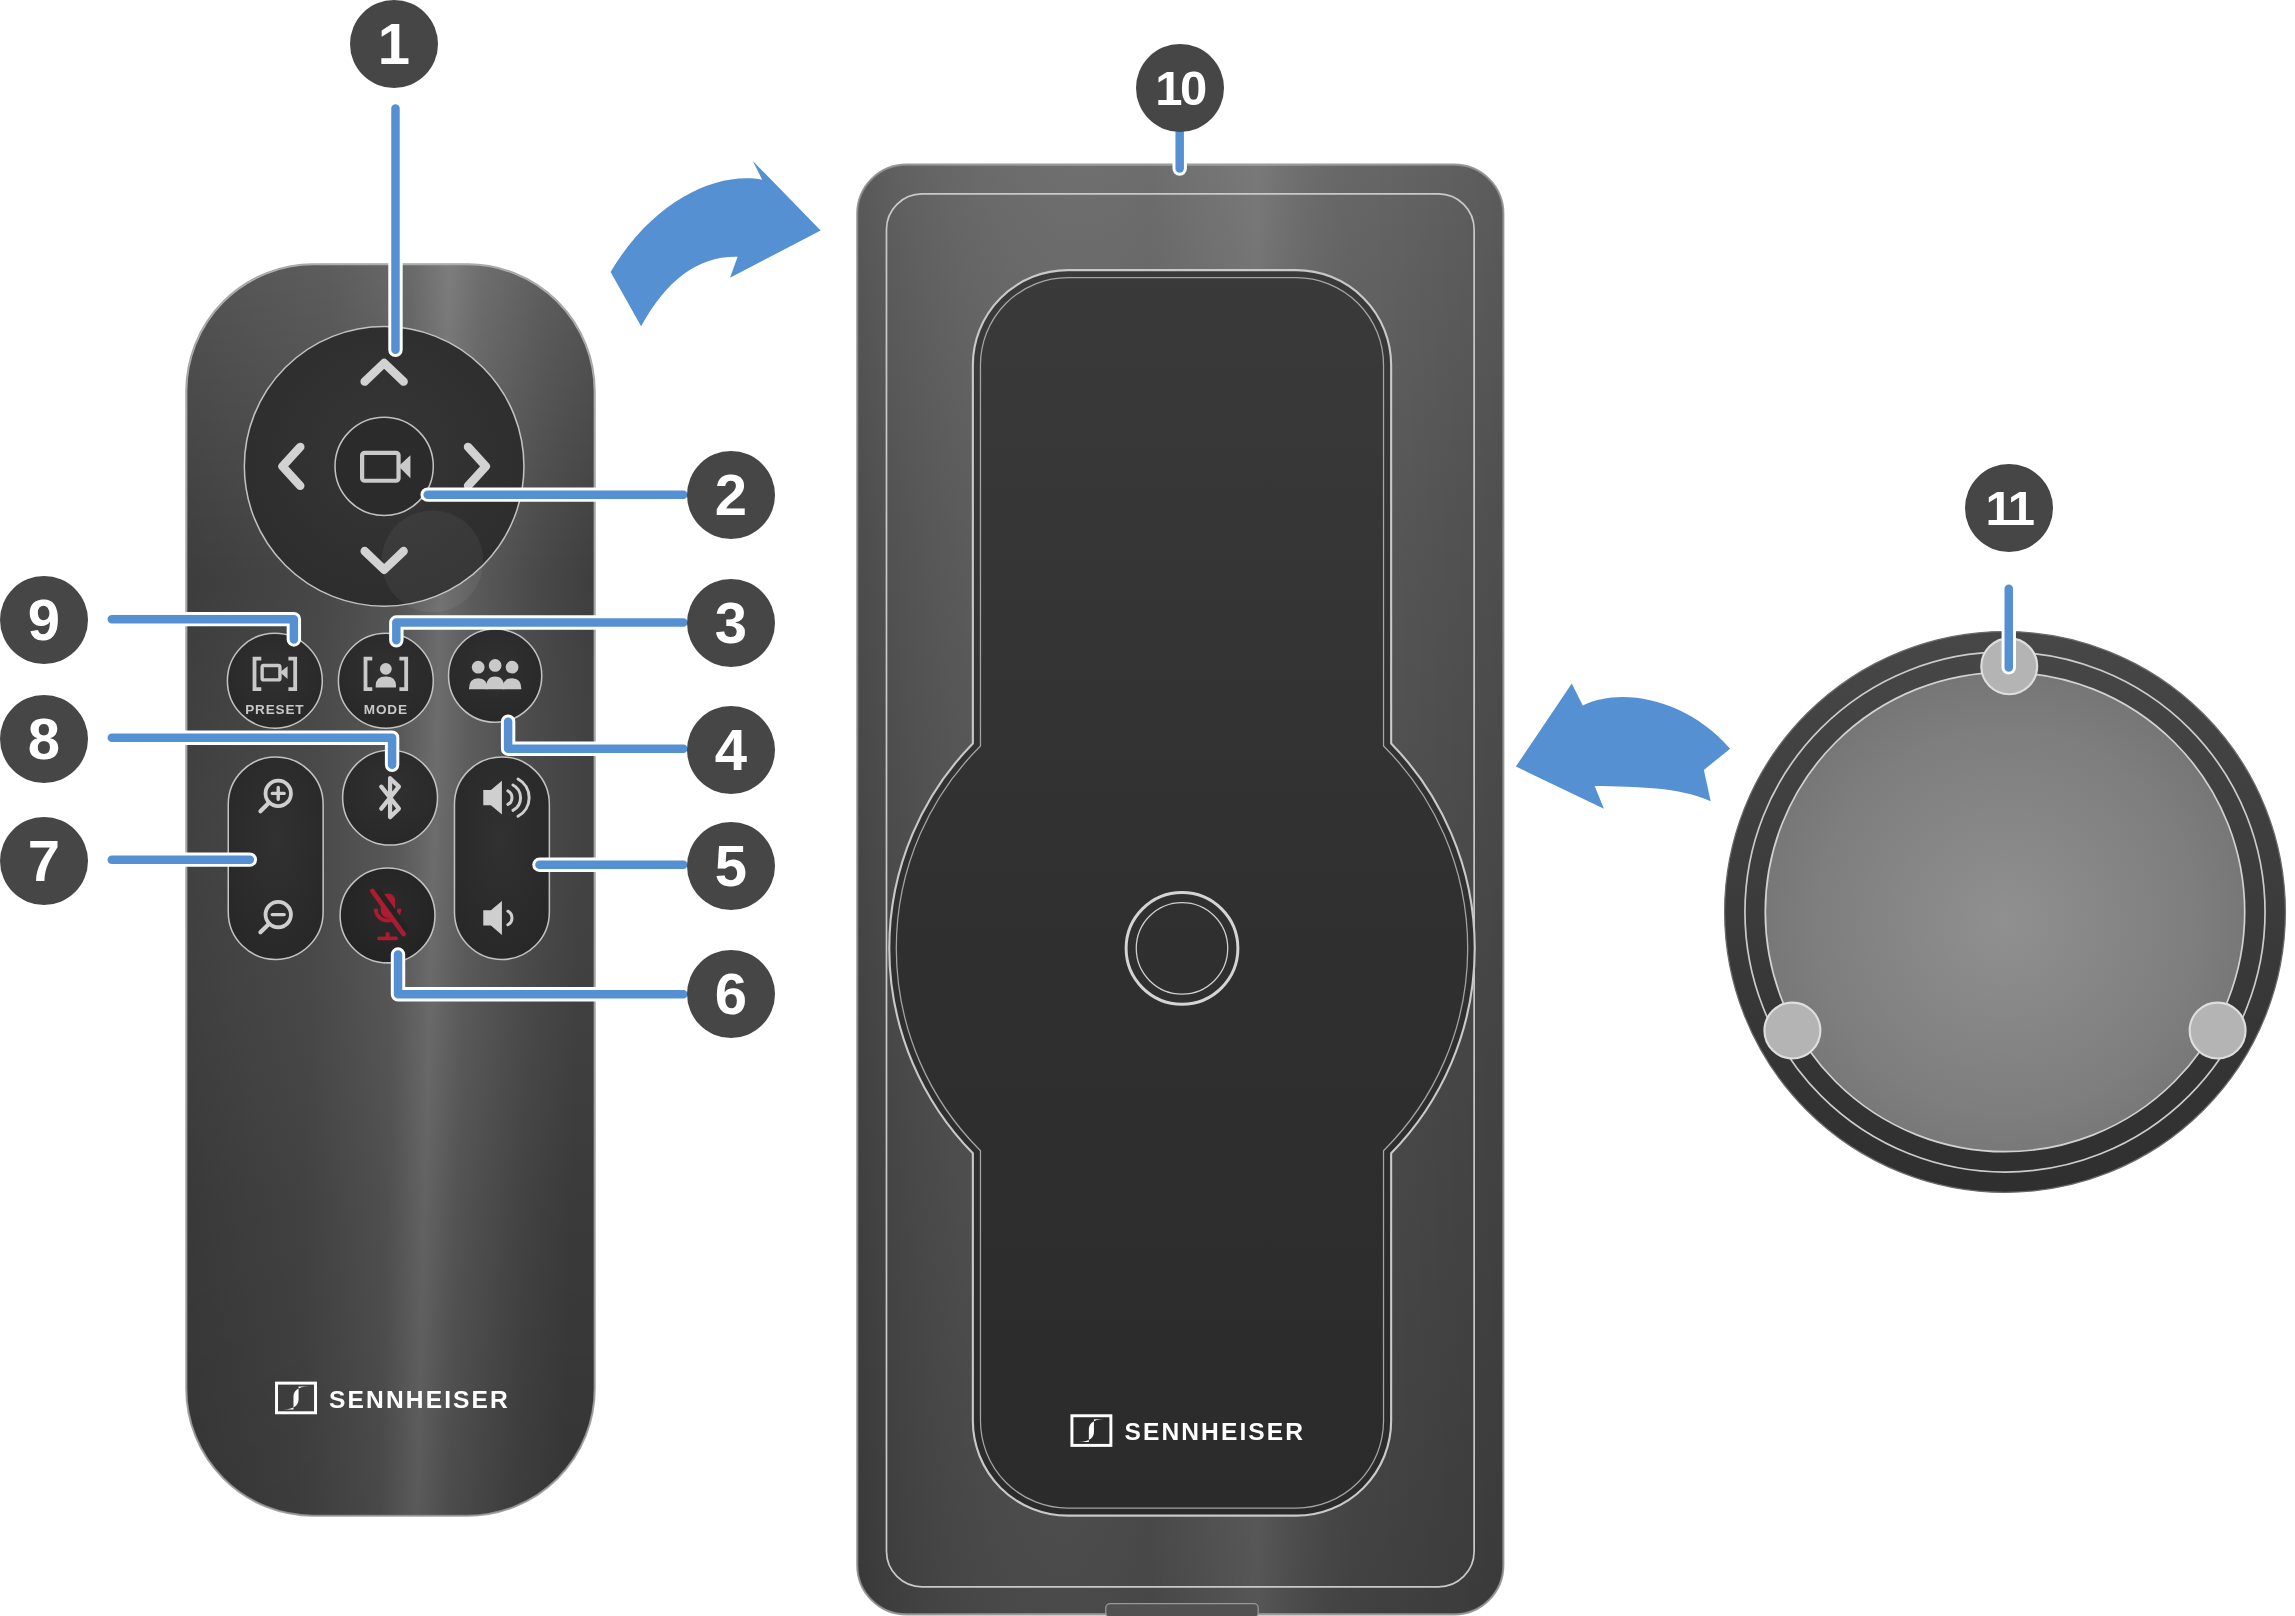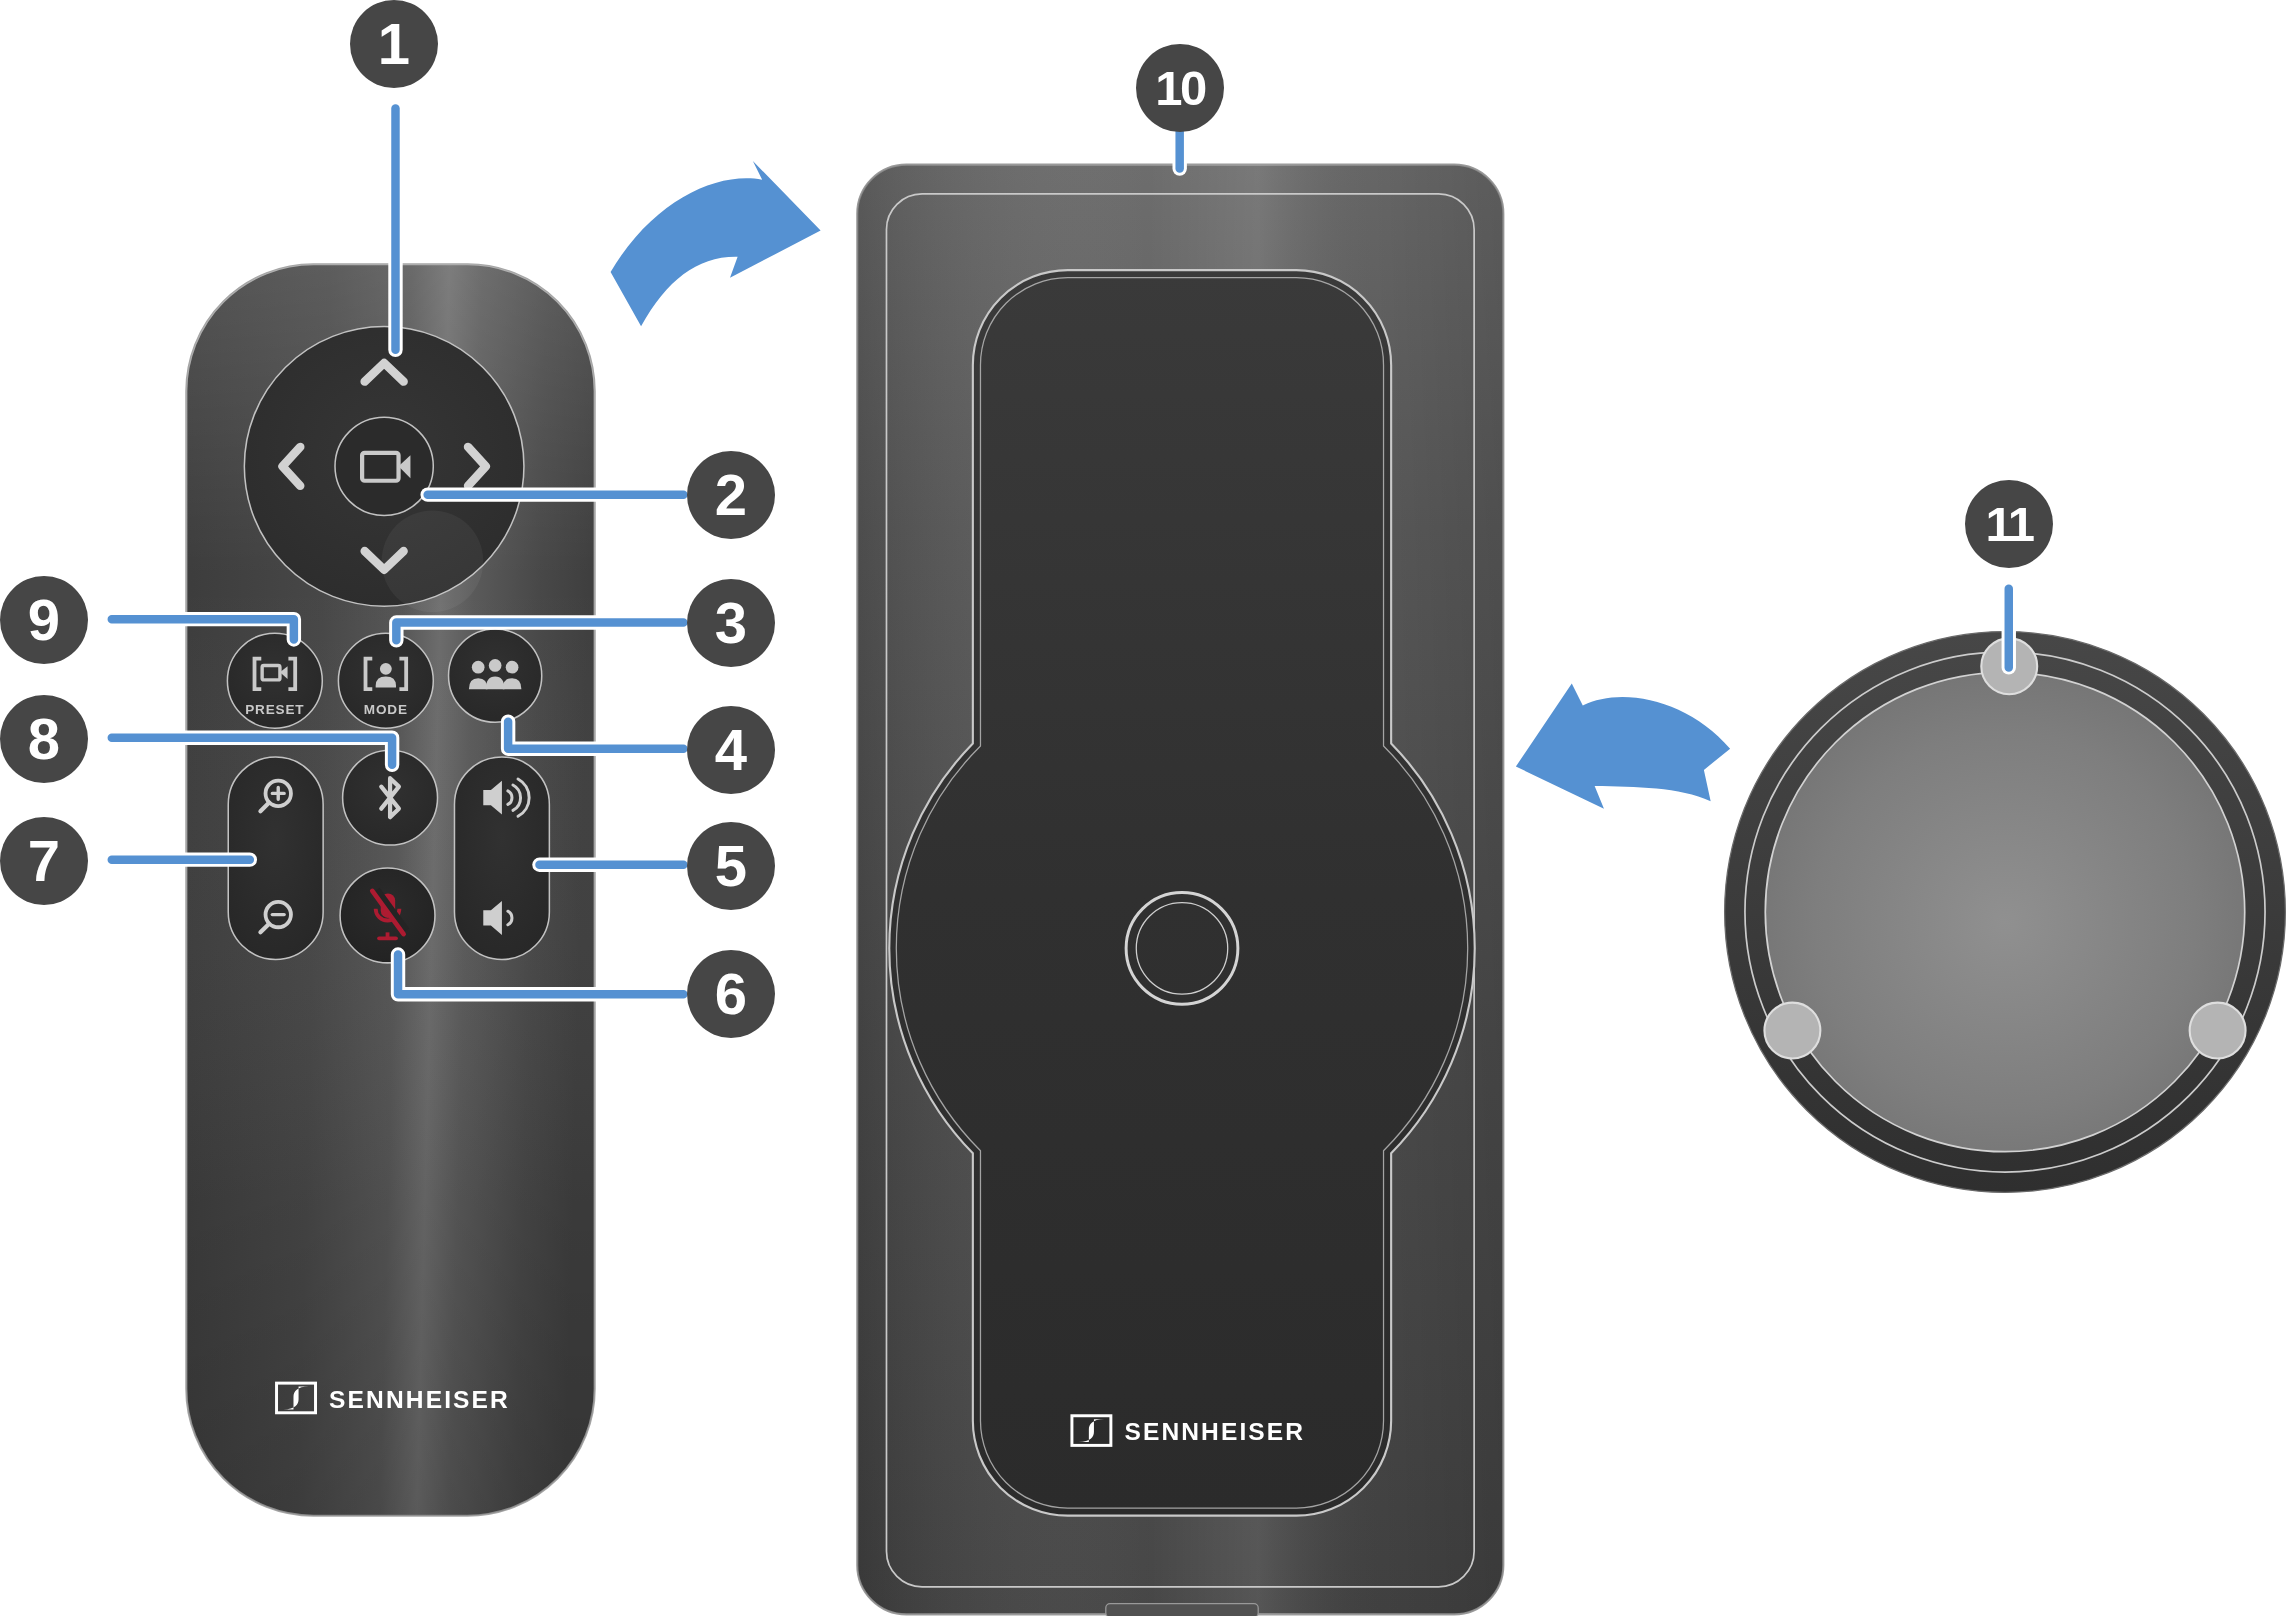--- a/index.html
+++ b/index.html
@@ -292,16 +292,16 @@
   <div class="badge" style="left:350px;top:0px;">1</div>
   <div class="badge" style="left:687px;top:451px;">2</div>
   <div class="badge" style="left:687px;top:579px;">3</div>
   <div class="badge" style="left:687px;top:706px;">4</div>
   <div class="badge" style="left:687px;top:822px;">5</div>
   <div class="badge" style="left:687px;top:950px;">6</div>
   <div class="badge" style="left:0px;top:817px;">7</div>
   <div class="badge" style="left:0px;top:695px;">8</div>
   <div class="badge" style="left:0px;top:576px;">9</div>
   <div class="badge two-digit" style="left:1136px;top:0px;margin-top:44px;">10</div>
-  <div class="badge two-digit" style="left:1965px;top:480px;">11</div>
+  <div class="badge two-digit" style="left:1965px;top:464px;">11</div>
 
 </div>
 
 
 </body></html>

